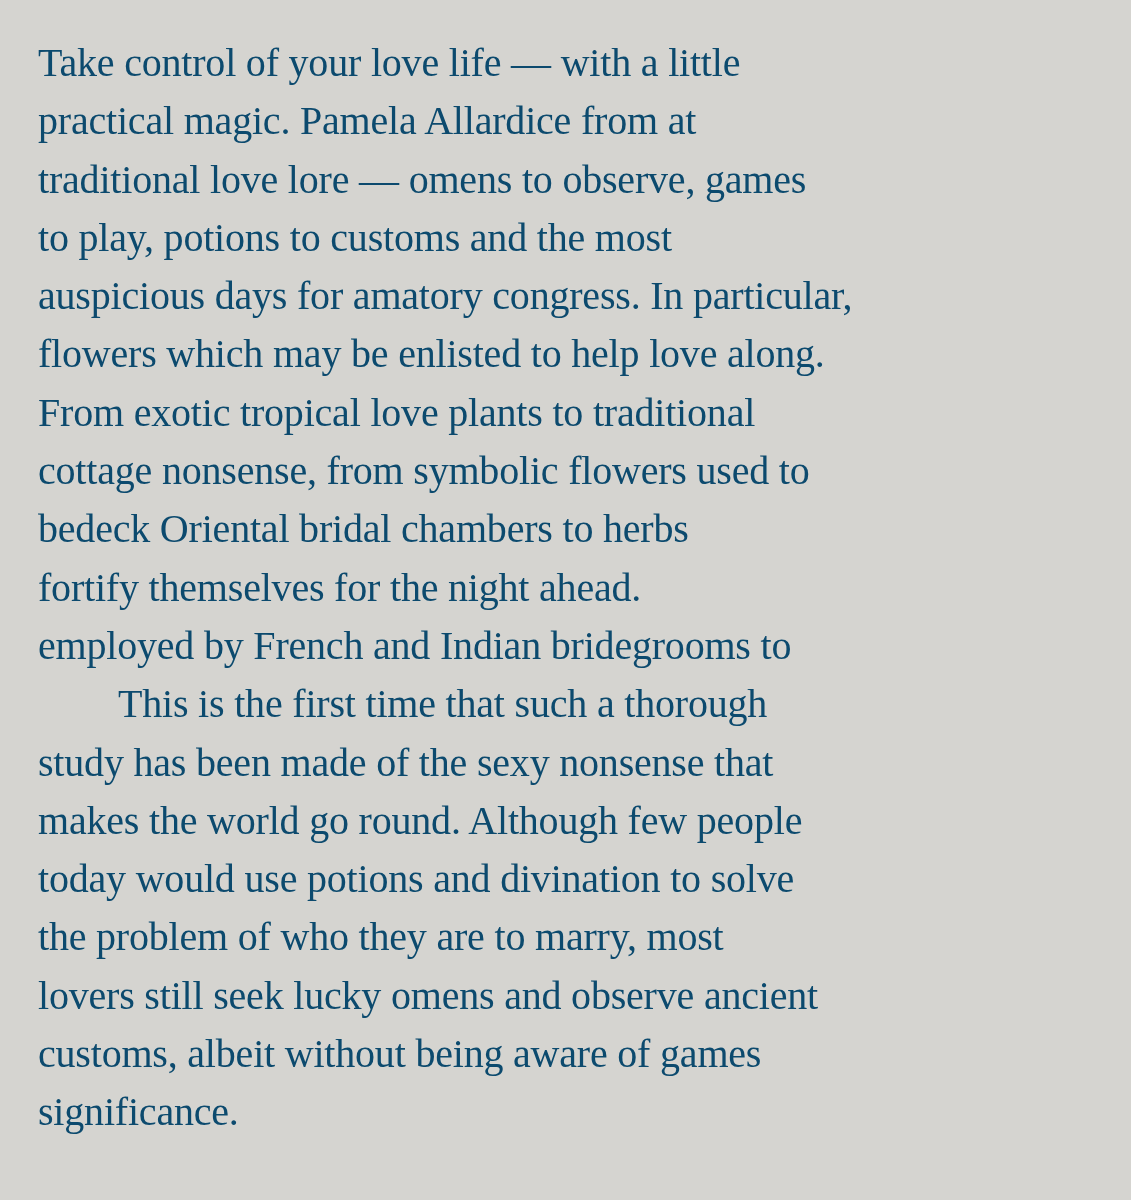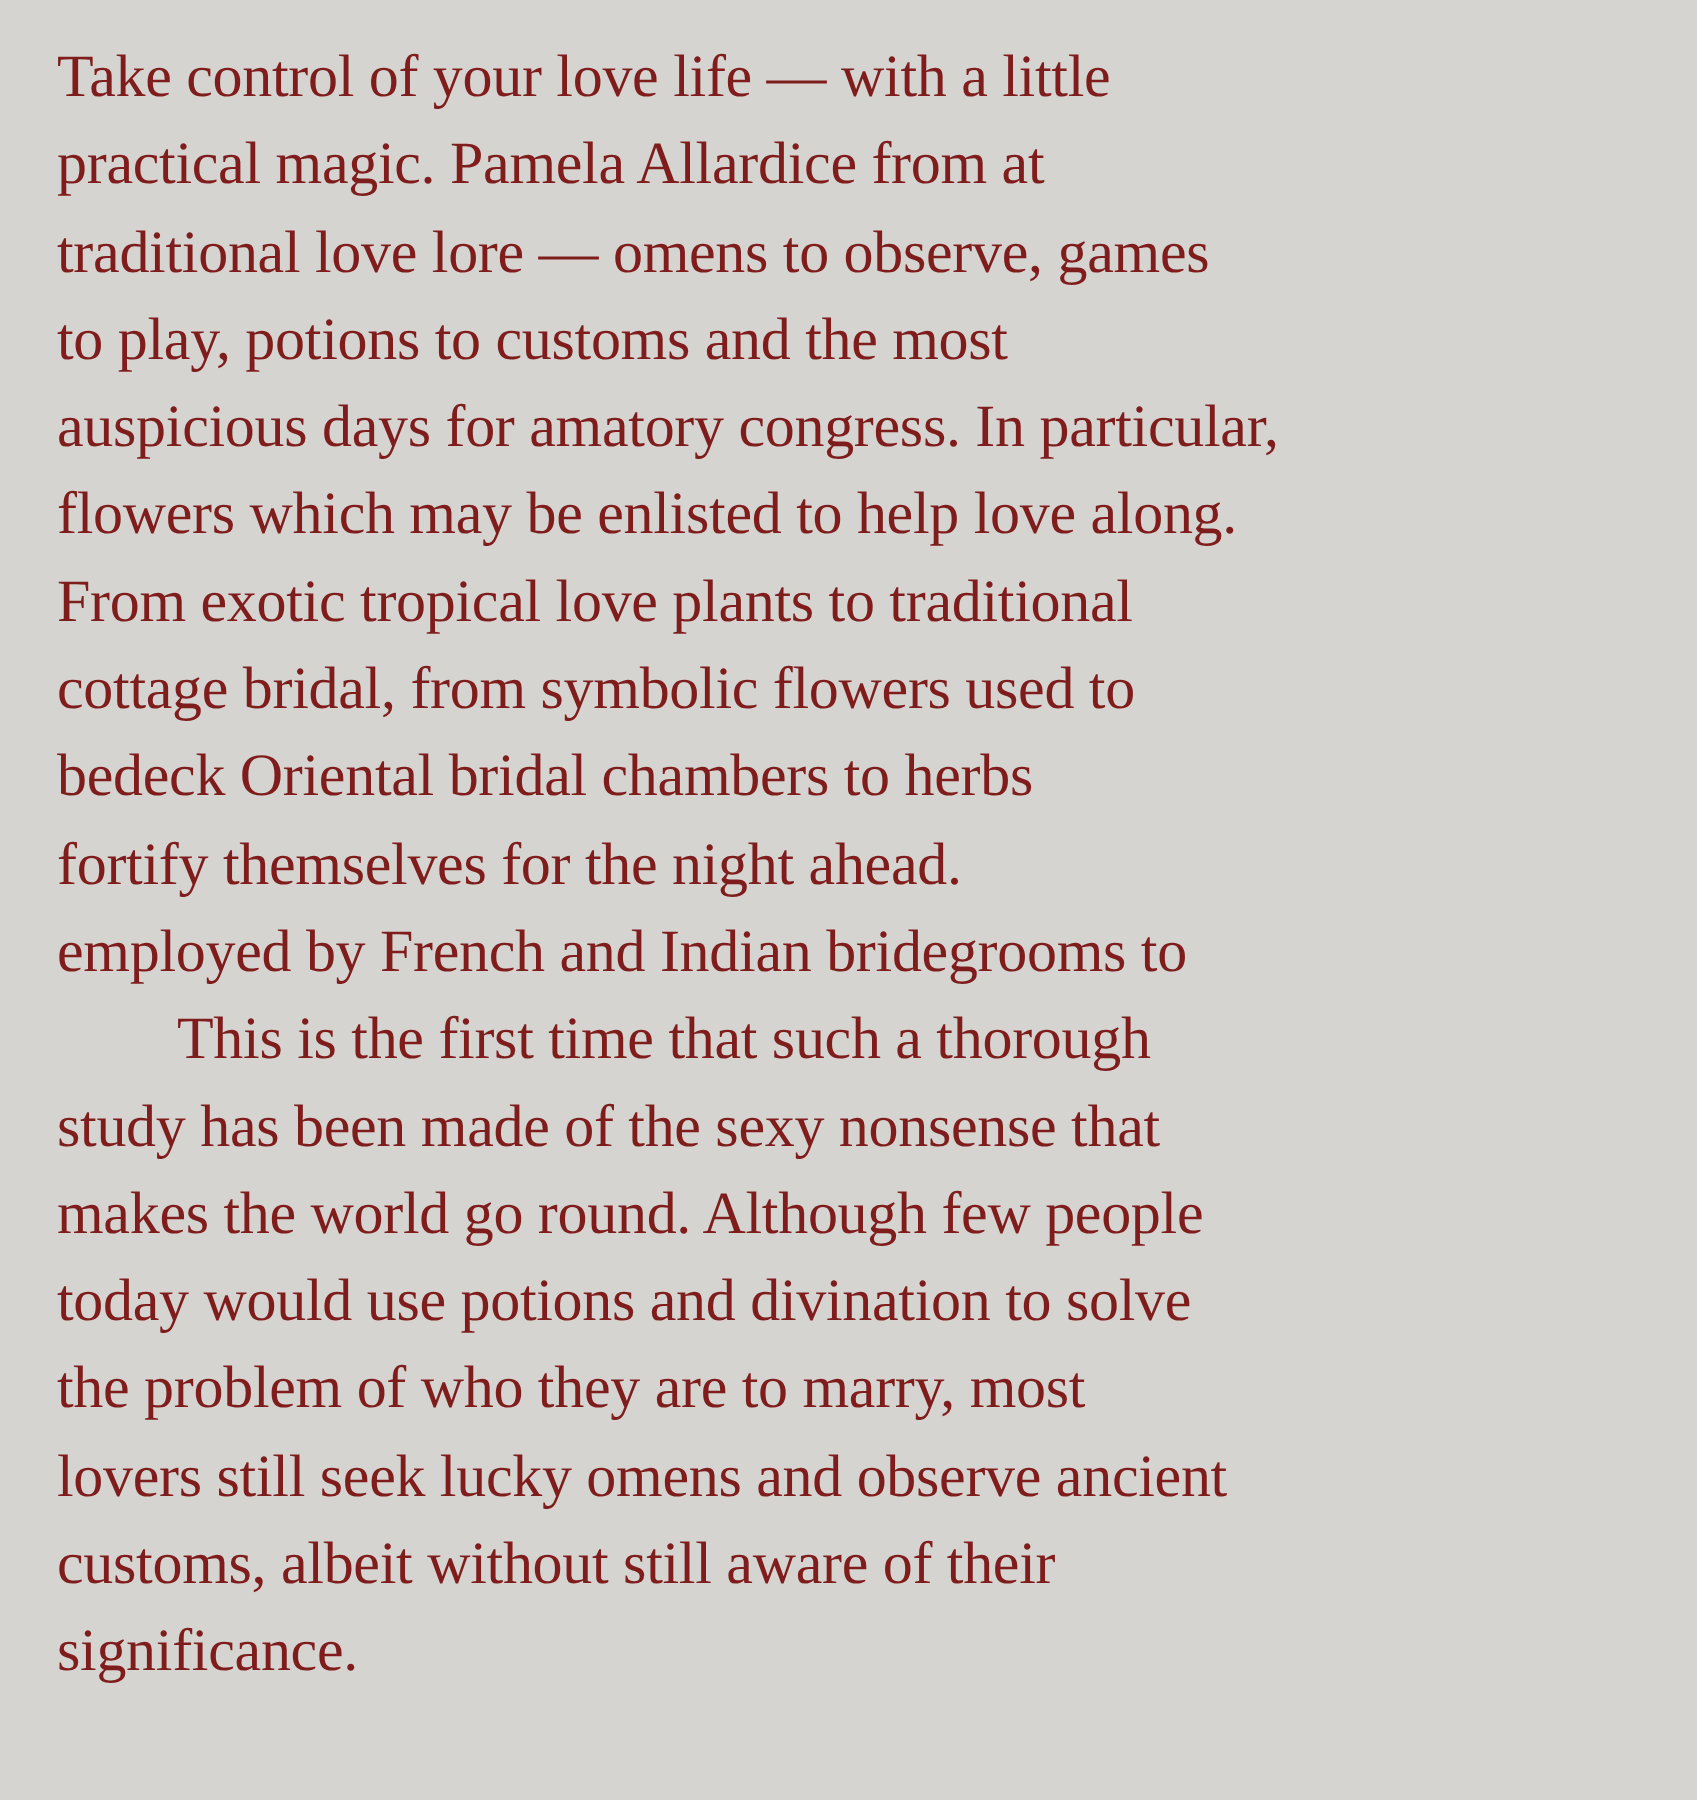--- a/index.html
+++ b/index.html
@@ -9,26 +9,26 @@
     body {
       width: 1131px;
       height: 1200px;
       background: #d5d4d0;
       overflow: hidden;
       position: relative;
     }
     .page {
       position: absolute;
       left: 38px;
-      top: 22px;
+      top: 34px;
       width: 1080px;
       font-family: "Liberation Serif", "DejaVu Serif", serif;
       font-size: 40px;
       line-height: 58.3px;
-      color: #7f1d1d;
+      color: #0c4a6e;
       letter-spacing: -0.2px;
     }
     .line {
       display: block;
       white-space: nowrap;
       height: 58.3px;
     }
     .indent {
       padding-left: 80px;
     }
@@ -38,28 +38,28 @@
 
 <div class="page">
   <div>
     <span class="line">Take control of your love life — with a little</span>
     <span class="line">practical magic. Pamela Allardice from at</span>
     <span class="line">traditional love lore — omens to observe, games</span>
     <span class="line">to play, potions to customs and the most</span>
     <span class="line">auspicious days for amatory congress. In particular,</span>
     <span class="line">flowers which may be enlisted to help love along.</span>
     <span class="line">From exotic tropical love plants to traditional</span>
-    <span class="line">cottage bridal, from symbolic flowers used to</span>
+    <span class="line">cottage nonsense, from symbolic flowers used to</span>
     <span class="line">bedeck Oriental bridal chambers to herbs</span>
     <span class="line">fortify themselves for the night ahead.</span>
     <span class="line">employed by French and Indian bridegrooms to</span>
   </div>
   <div>
     <span class="line indent">This is the first time that such a thorough</span>
     <span class="line">study has been made of the sexy nonsense that</span>
     <span class="line">makes the world go round. Although few people</span>
     <span class="line">today would use potions and divination to solve</span>
     <span class="line">the problem of who they are to marry, most</span>
     <span class="line">lovers still seek lucky omens and observe ancient</span>
-    <span class="line">customs, albeit without still aware of their</span>
+    <span class="line">customs, albeit without being aware of games</span>
     <span class="line">significance.</span>
   </div>
 </div>
 
 </body></html>

